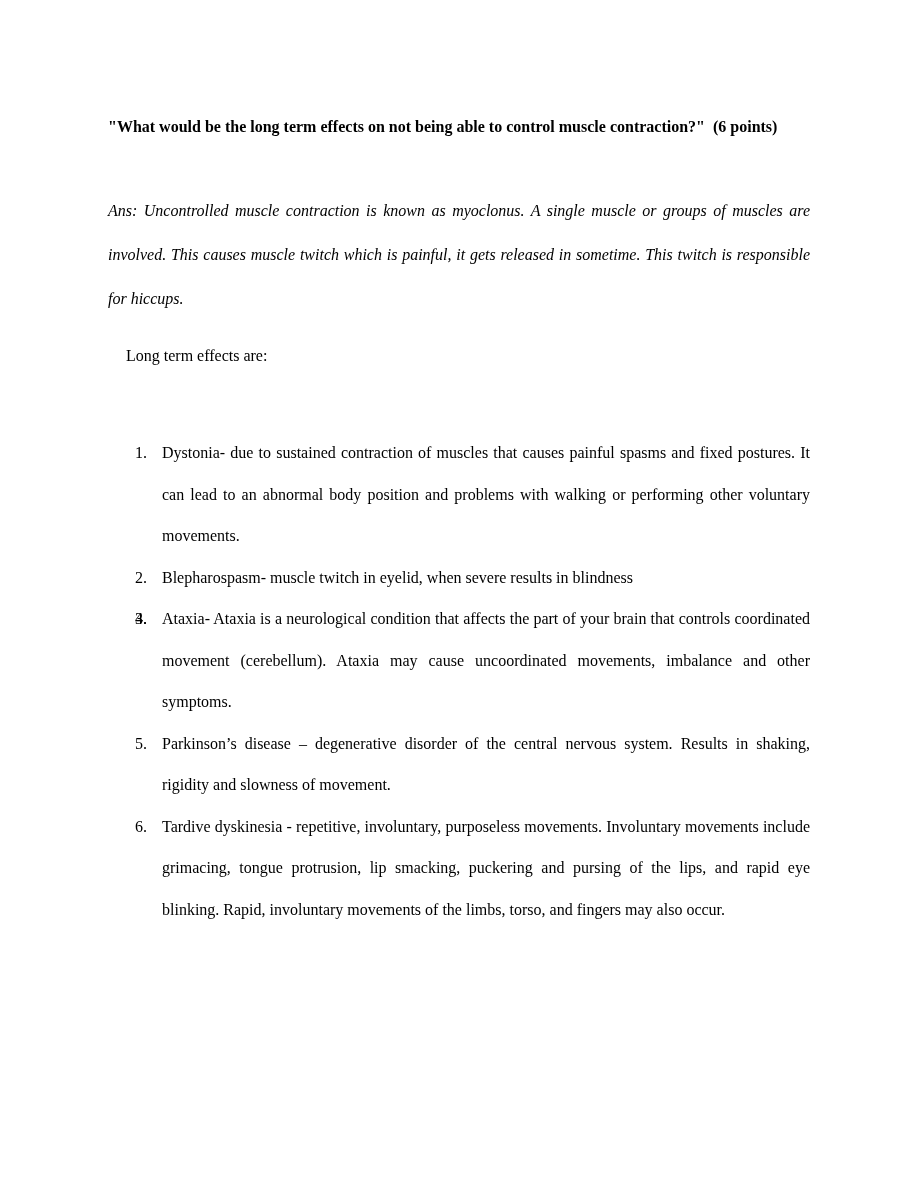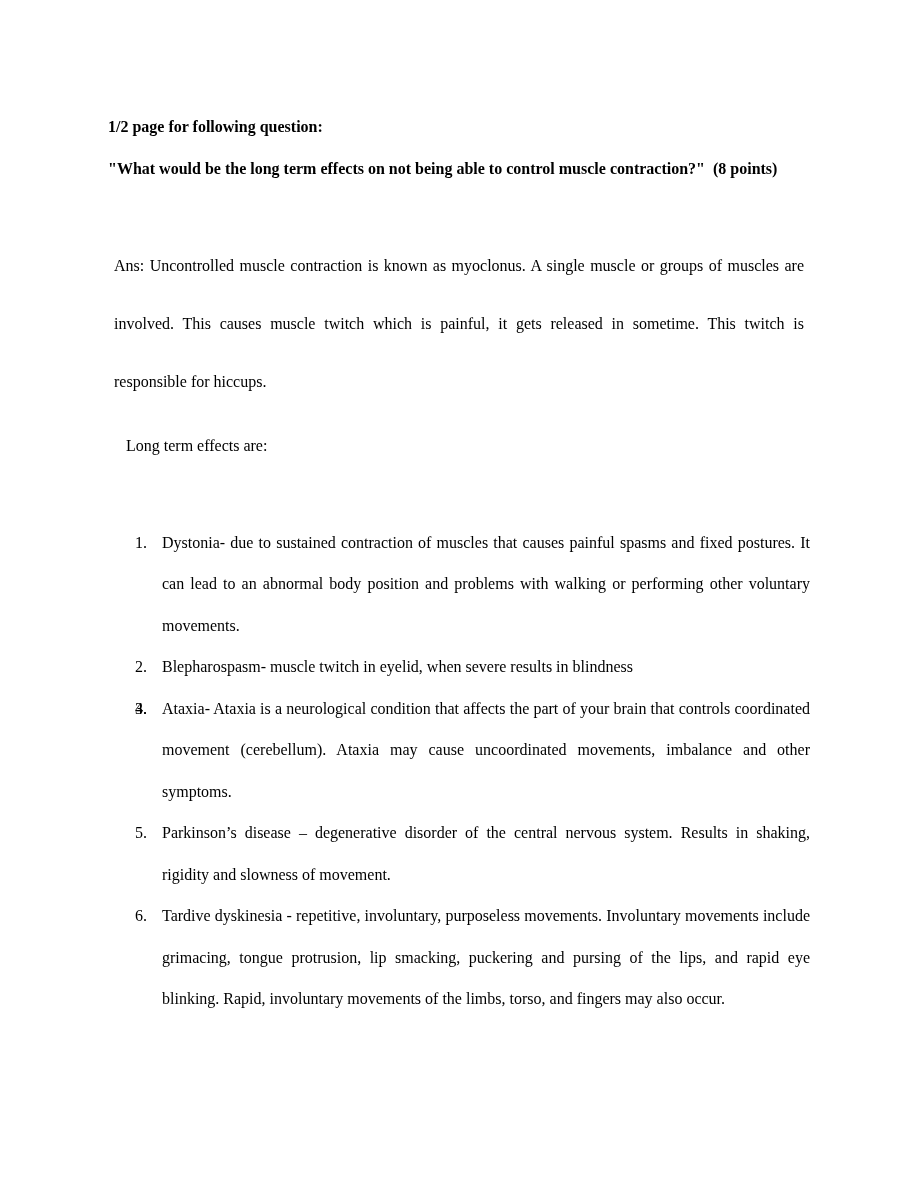--- a/index.html
+++ b/index.html
@@ -25,23 +25,24 @@
     .line {
       line-height: 41.5px;
       margin: 0;
     }
     .bold { font-weight: bold; }
     .justify {
       text-align: justify;
       text-align-last: left;
     }
     .para {
-      margin: 6px;
-      line-height: 58px;
+      margin: 0;
+      line-height: 44px;
       text-align: justify;
+      font-style: italic;
     }
     .gap { height: 41.5px; }
     .intro {
       margin: 14px;
       line-height: 41.5px;
       padding-left: 4px;
     }
     ol.effects {
       list-style: none;
       margin: 0;
@@ -56,22 +57,21 @@
     ol.effects li .num {
       position: absolute;
       left: 27px;
       top: 0;
     }
   </style>
 </head>
 <body>
 
 <div class="page">
-  <p class="line bold">1/2 page for following question:</p>
-  <p class="line bold justify"><span>"What would be the long term effects on not being able to control muscle contraction?"</span>&nbsp; <span>(8 points)</span></p>
+  <p class="line bold justify"><span>"What would be the long term effects on not being able to control muscle contraction?"</span>&nbsp; <span>(6 points)</span></p>
   <div class="gap"></div>
   <p class="para">Ans: Uncontrolled muscle contraction is known as myoclonus. A single muscle or groups of muscles are involved. This causes muscle twitch which is painful, it gets released in sometime. This twitch is responsible for hiccups.</p>
   <p class="intro">Long term effects are:</p>
   <div class="gap"></div>
   <ol class="effects">
     <li><span class="num">1.</span><span>Dystonia- due to sustained contraction of muscles that causes painful spasms and fixed postures. It can lead to an abnormal body position and problems with walking or performing other voluntary movements.</span></li>
     <li><span class="num">2.</span><span>Blepharospasm- muscle twitch in eyelid, when severe results in blindness</span></li>
     <li><span class="num">3.</span></li>
     <li><span class="num">4.</span><span>Ataxia- Ataxia is a neurological condition that affects the part of your brain that controls coordinated movement (cerebellum). Ataxia may cause uncoordinated movements, imbalance and other symptoms.</span></li>
     <li><span class="num">5.</span><span>Parkinson’s disease – degenerative disorder of the central nervous system. Results in shaking, rigidity and slowness of movement.</span></li>

